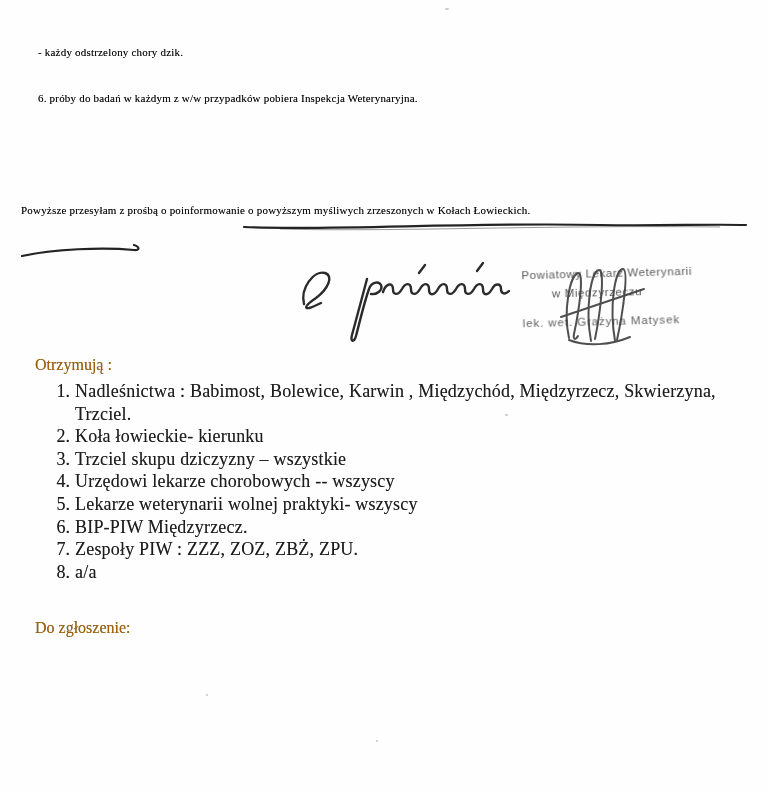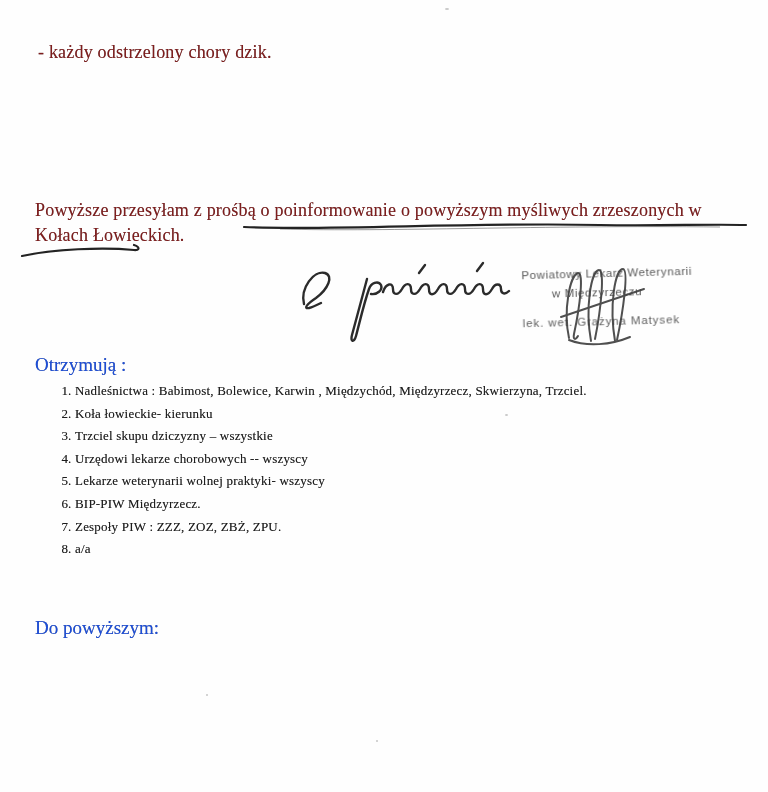--- a/index.html
+++ b/index.html
@@ -10,39 +10,39 @@
     color:#1a1a1a;
     position:relative;
     overflow:hidden;
   }
   .page{
     position:absolute;inset:0;
     background:#fefefe;
   }
   .scan-text{
     position:absolute;
-    font-size:18px;
+    font-size:11px;
     line-height:25px;
     letter-spacing:.2px;
-    color:#7f1d1d;
+    color:#000000;
     text-shadow:0 0 .5px rgba(20,20,20,.45);
     white-space:pre-wrap;
   }
   .heading{
     position:absolute;
-    font-size:19px;
+    font-size:16px;
     line-height:23px;
-    color:#1d4ed8;
+    color:#a16207;
     text-shadow:0 0 .5px rgba(20,20,20,.45);
   }
   ol.scan-list{
     position:absolute;
     margin:0;
     padding-left:37px;
-    font-size:13px;
+    font-size:18px;
     color:#1c1c1c;
     text-shadow:0 0 .5px rgba(20,20,20,.45);
     letter-spacing:.2px;
     list-style:decimal;
   }
   ol.scan-list li{margin:0;}
   #recipients-list{line-height:22.6px;}
   #cc-list li{line-height:22px;margin-bottom:2px;}
   .hand-svg{position:absolute;}
   .stamp{
@@ -66,23 +66,24 @@
 
 <div class="page">
 
   <div class="speck" style="left:445px;top:8px;width:4px;height:2px;"></div>
   <div class="speck" style="left:505px;top:414px;width:3px;height:2px;"></div>
   <div class="speck" style="left:206px;top:694px;width:2px;height:2px;"></div>
   <div class="speck" style="left:376px;top:740px;width:2px;height:2px;"></div>
 
   <div class="scan-text" style="left:38px;top:40px;width:420px;">- każdy odstrzelony chory dzik.</div>
 
+  <div class="scan-text" style="left:38px;top:86px;width:650px;">6. próby do badań w każdym z w/w przypadków pobiera Inspekcja Weterynaryjna.</div>
 
 
-  <div class="scan-text" style="left:35px;top:198px;width:715px;">Powyższe przesyłam z prośbą o poinformowanie o powyższym myśliwych zrzeszonych w Kołach Łowieckich.</div>
+  <div class="scan-text" style="left:21px;top:198px;width:715px;">Powyższe przesyłam z prośbą o poinformowanie o powyższym myśliwych zrzeszonych w Kołach Łowieckich.</div>
 
   <svg class="hand-svg" style="left:240px;top:218px;" width="512" height="16" viewBox="0 0 512 16">
     <path d="M4 9 C90 13 230 4 360 7 C420 8 470 6 506 7" fill="none" stroke="#232323" stroke-width="2.2" stroke-linecap="round"></path>
     <path d="M40 11 C150 14 300 7 480 9" fill="none" stroke="#232323" stroke-width="1" opacity="0.45"></path>
   </svg>
 
   <svg class="hand-svg" style="left:18px;top:242px;" width="130" height="18" viewBox="0 0 130 18">
     <path d="M4 14 C35 7 85 5 116 8 C122 8.5 122 5 116 3" fill="none" stroke="#232323" stroke-width="2.2" stroke-linecap="round"></path>
   </svg>
 
@@ -119,16 +120,16 @@
     <li>Nadleśnictwa : Babimost, Bolewice, Karwin , Międzychód, Międzyrzecz, Skwierzyna, Trzciel.</li>
     <li>Koła łowieckie- kierunku</li>
     <li>Trzciel skupu dziczyzny – wszystkie</li>
     <li>Urzędowi lekarze chorobowych -- wszyscy</li>
     <li>Lekarze weterynarii wolnej praktyki- wszyscy</li>
     <li>BIP-PIW Międzyrzecz.</li>
     <li>Zespoły PIW : ZZZ, ZOZ, ZBŻ, ZPU.</li>
     <li>a/a</li>
   </ol>
 
-  <div class="heading" style="left:35px;top:616px;">Do powyższym:</div>
+  <div class="heading" style="left:35px;top:616px;">Do zgłoszenie:</div>
 
 
 </div>
 
 </body></html>

